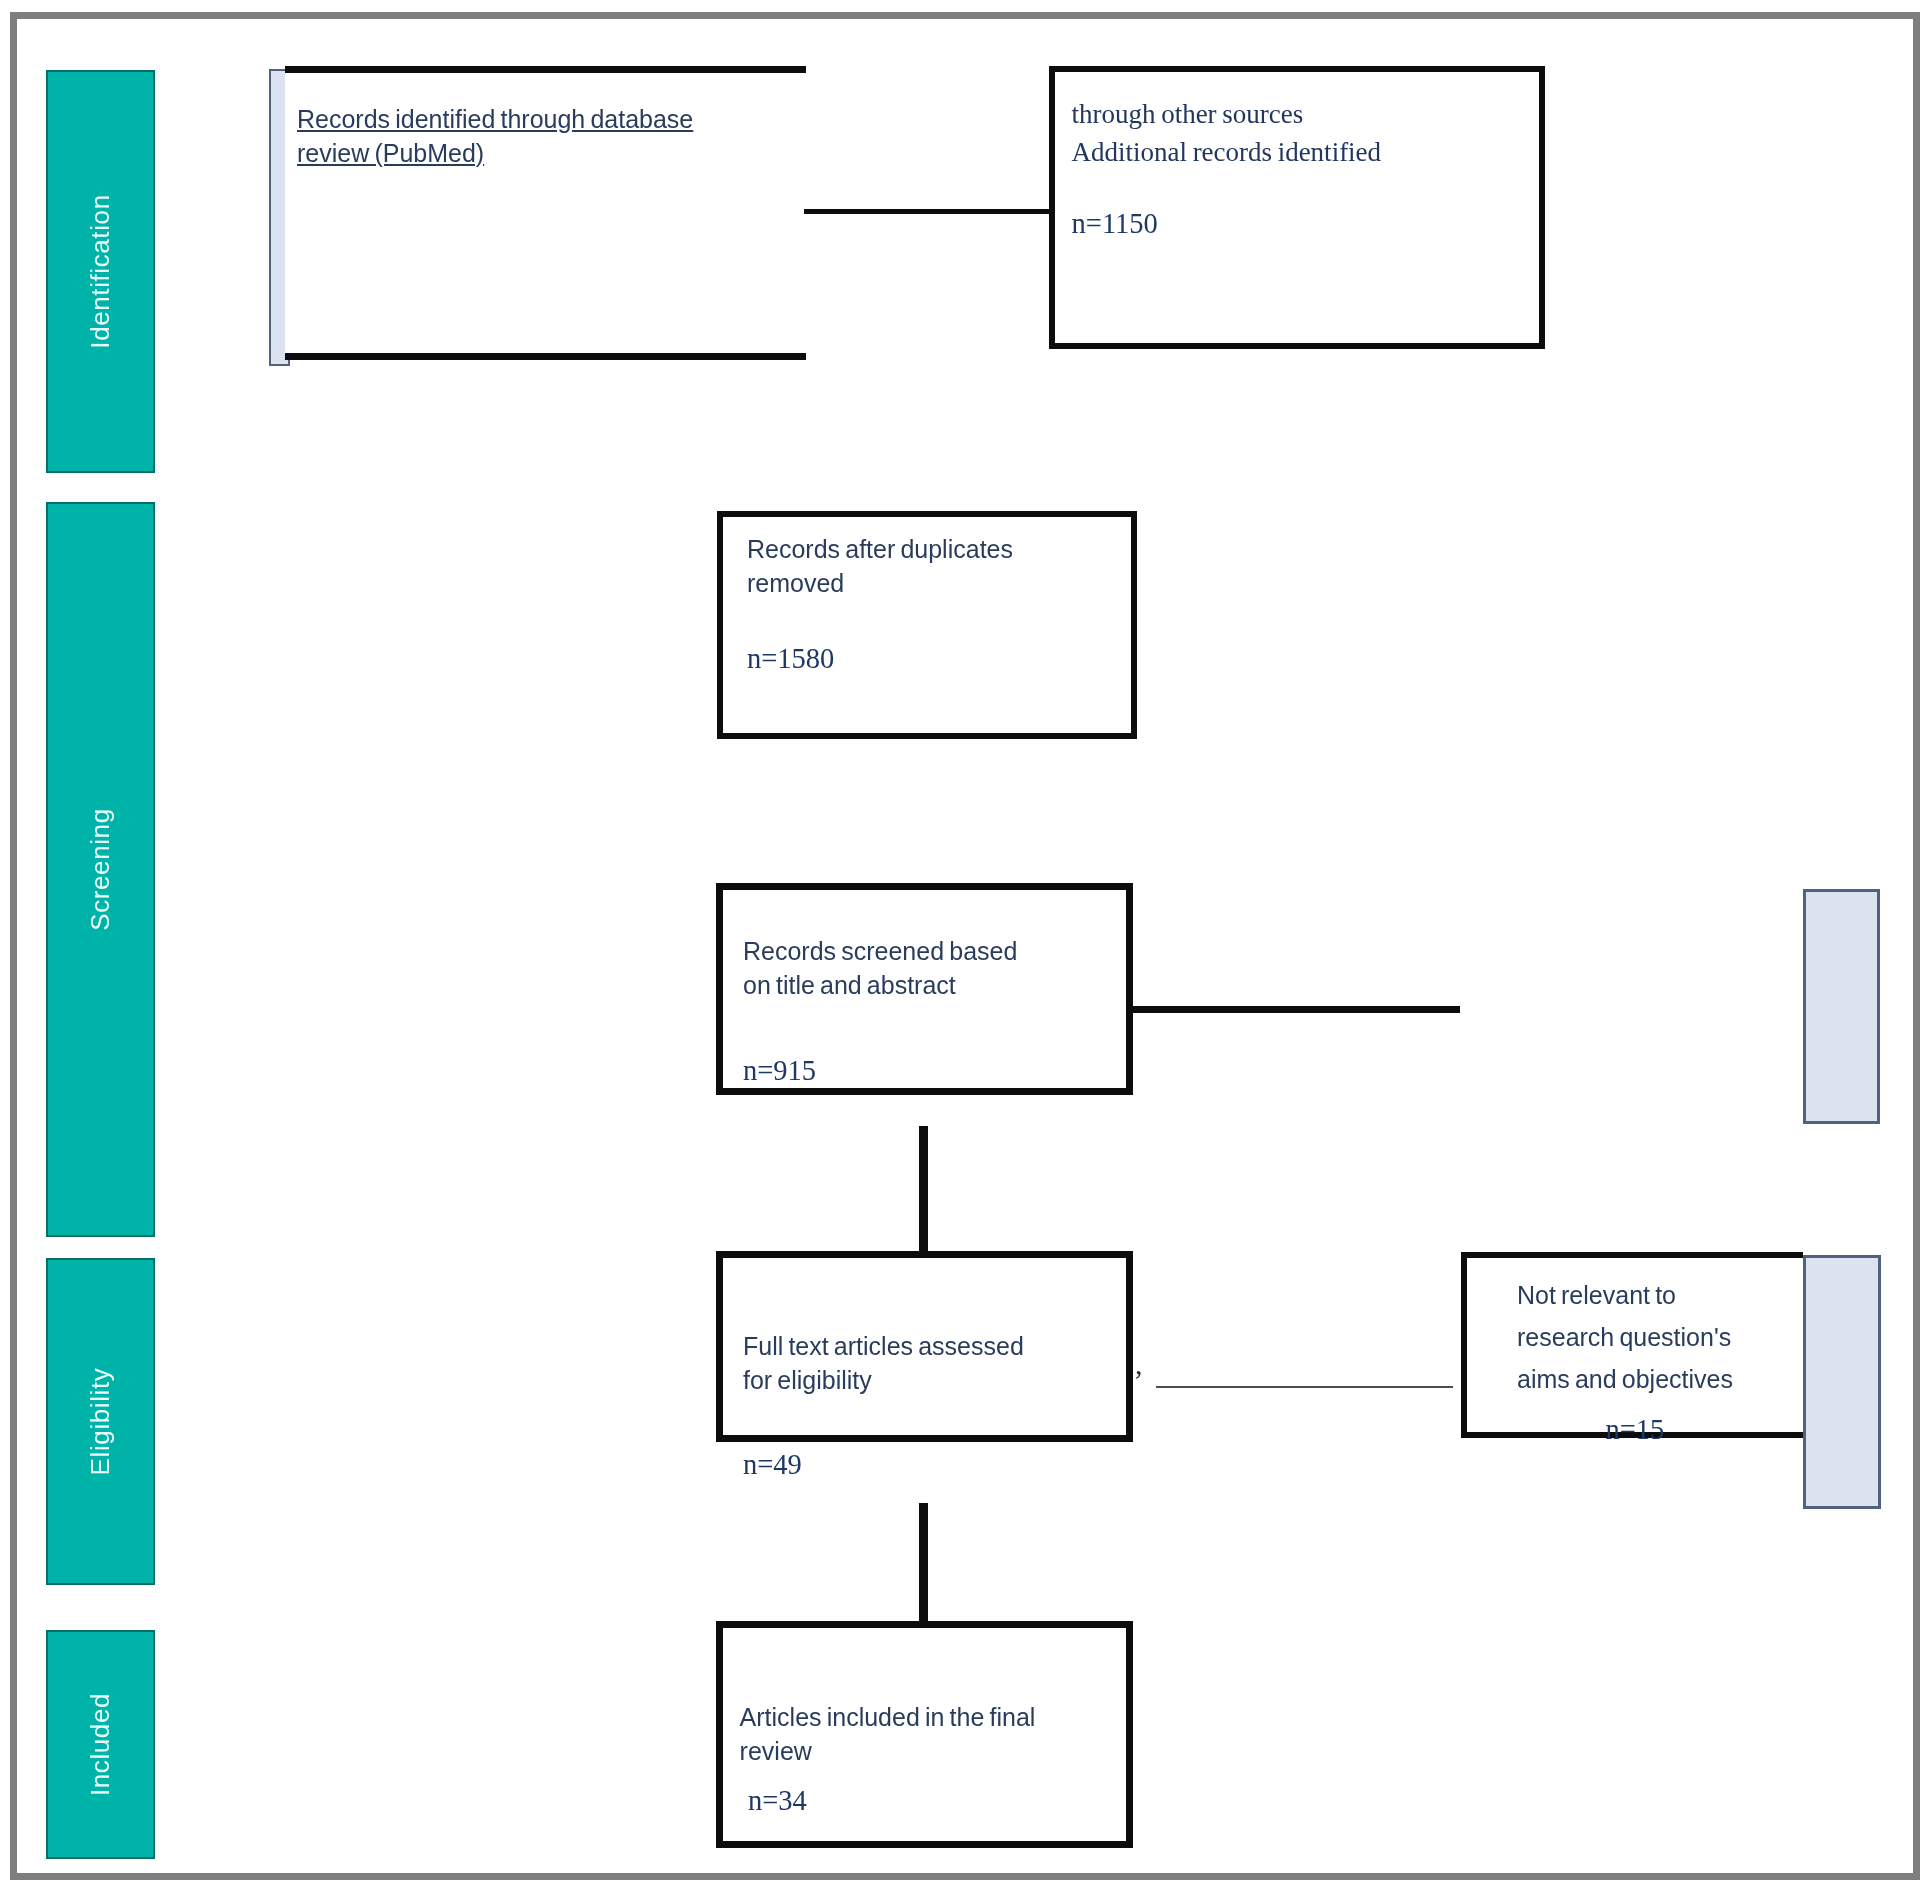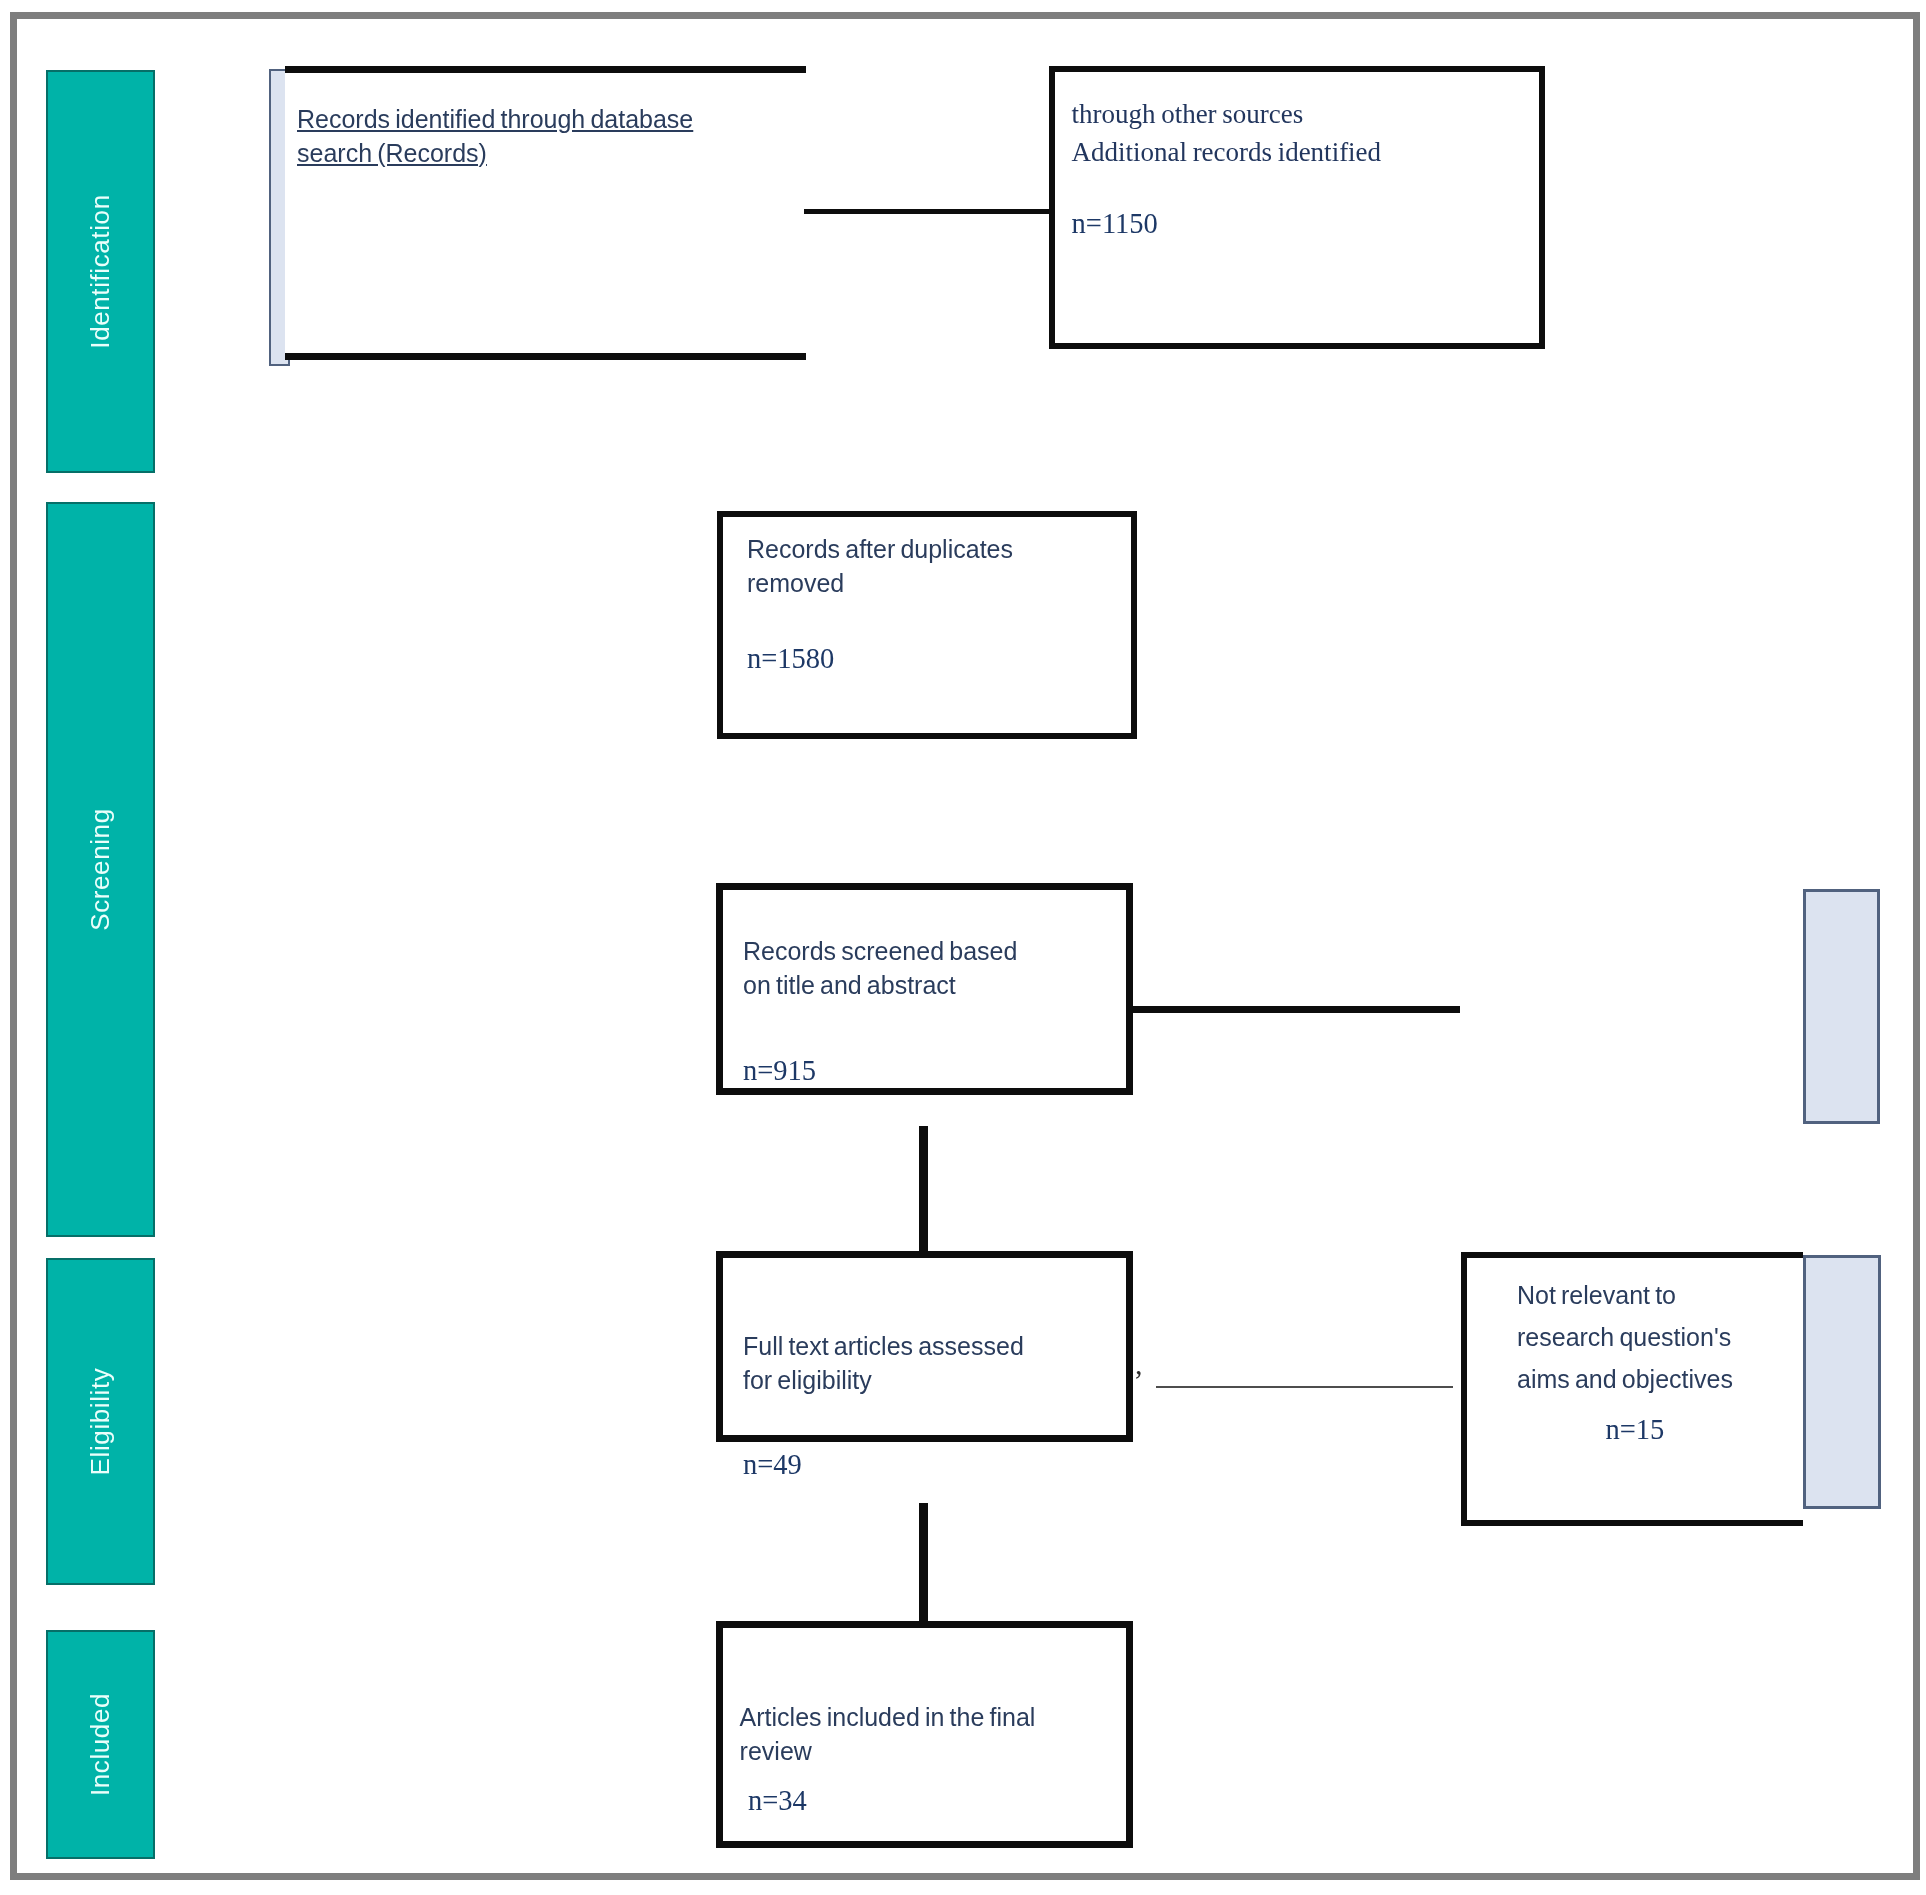--- a/index.html
+++ b/index.html
@@ -110,21 +110,21 @@
   #box-excluded .count { margin-top:24px; }
 
   #box-fulltext {
     left:716px; top:1251px; width:417px; height:191px;
     border:7.1px solid #0d0d0d;
     padding:71px 6px 0 20px;
   }
   #box-fulltext .count { margin-top:52px; }
 
   #box-notrelevant {
-    left:1461px; top:1252px; width:342px; height:274px;
+    left:1461px; top:1252px; width:342px; height:186px;
     border:6px solid #0d0d0d; border-right:none;
     padding:16px 36px 0 50px;
   }
   #box-notrelevant .tl { line-height:42px; }
   #box-notrelevant .count { margin-top:14.2px; text-align:center; margin-left:-14.2px; }
 
   #box-included-final {
     left:716px; top:1621px; width:417px; height:227px;
     border:7.1px solid #0d0d0d;
     padding:72px 6px 0 16.6px;
@@ -170,21 +170,21 @@
   <div class="stage" id="stage-eligibility">
     <span>Eligibility</span>
   </div>
   <div class="stage" id="stage-included">
     <span>Included</span>
   </div>
 
   <div id="bracket-identified"></div>
   <div class="box" id="box-identified">
     <div class="tl">Records identified through database</div>
-    <div class="tl">search (Records)</div>
+    <div class="tl">review (PubMed)</div>
   </div>
 
   <div class="box" id="box-additional">
     <div class="tl">through other sources</div>
     <div class="tl">Additional records identified</div>
     <span class="count">n=1150</span>
   </div>
 
   <div class="box" id="box-deduplicated">
     <div class="tl">Records after duplicates</div>

